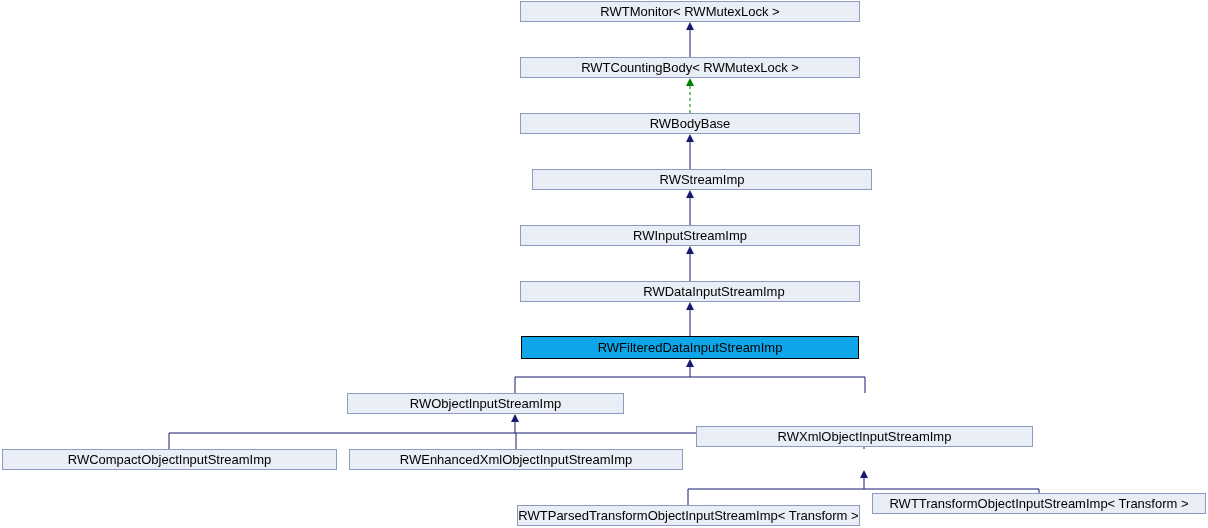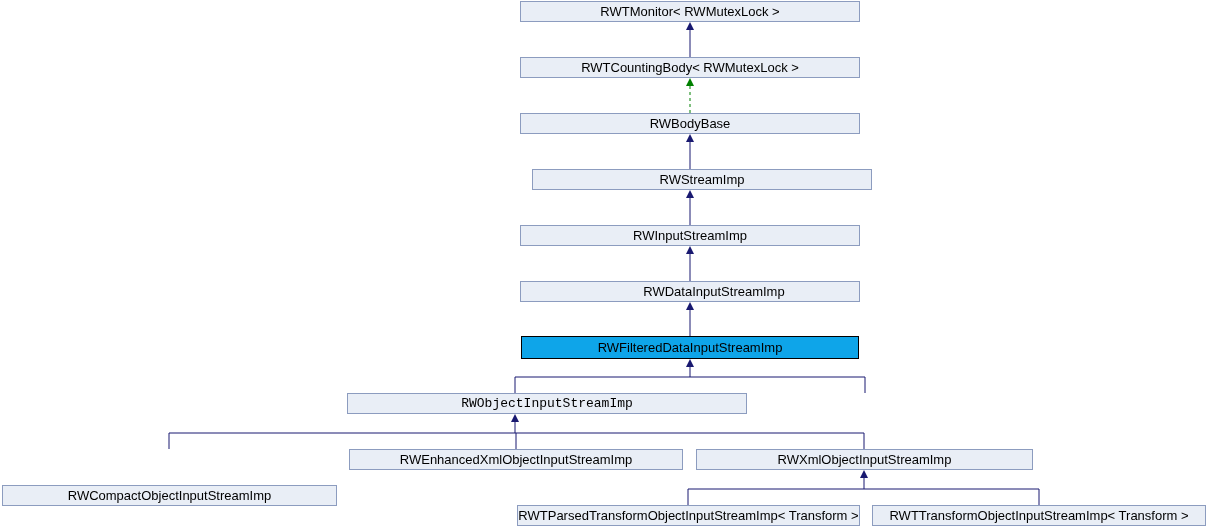--- a/index.html
+++ b/index.html
@@ -101,20 +101,20 @@
     </g>
   </svg>
 
   <div class="node" style="left:520px; top:1px;   width:340px;">RWTMonitor&lt; RWMutexLock &gt;</div>
   <div class="node" style="left:520px; top:57px;  width:340px;">RWTCountingBody&lt; RWMutexLock &gt;</div>
   <div class="node" style="left:520px; top:113px; width:340px;">RWBodyBase</div>
   <div class="node" style="left:520px; top:169px; width:340px;margin-left:12px;">RWStreamImp</div>
   <div class="node" style="left:520px; top:225px; width:340px;">RWInputStreamImp</div>
   <div class="node" style="left:520px; top:281px; width:340px;padding-left:48px;">RWDataInputStreamImp</div>
   <div class="node selected" style="left:521px; top:336px; width:338px;">RWFilteredDataInputStreamImp</div>
-  <div class="node" style="left:347px; top:393px; width:400px;font-family:Liberation Mono, monospace;">RWObjectInputStreamImp</div>
-  <div class="node" style="left:2px;   top:449px; width:335px;margin-top:36px;">RWCompactObjectInputStreamImp</div>
+  <div class="node" style="left:347px; top:393px; width:277px;">RWObjectInputStreamImp</div>
+  <div class="node" style="left:2px;   top:449px; width:335px;">RWCompactObjectInputStreamImp</div>
   <div class="node" style="left:349px; top:449px; width:334px;">RWEnhancedXmlObjectInputStreamImp</div>
-  <div class="node" style="left:696px; top:449px; width:337px;">RWXmlObjectInputStreamImp</div>
+  <div class="node" style="left:696px; top:426px; width:337px;">RWXmlObjectInputStreamImp</div>
   <div class="node" style="left:517px; top:505px; width:343px;">RWTParsedTransformObjectInputStreamImp&lt; Transform &gt;</div>
-  <div class="node" style="left:872px; top:505px; width:334px;">RWTTransformObjectInputStreamImp&lt; Transform &gt;</div>
+  <div class="node" style="left:872px; top:493px; width:334px;">RWTTransformObjectInputStreamImp&lt; Transform &gt;</div>
 
 </div>
 
 </body></html>

